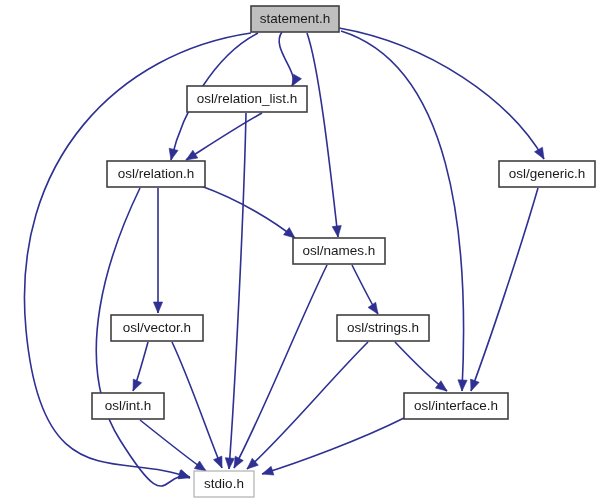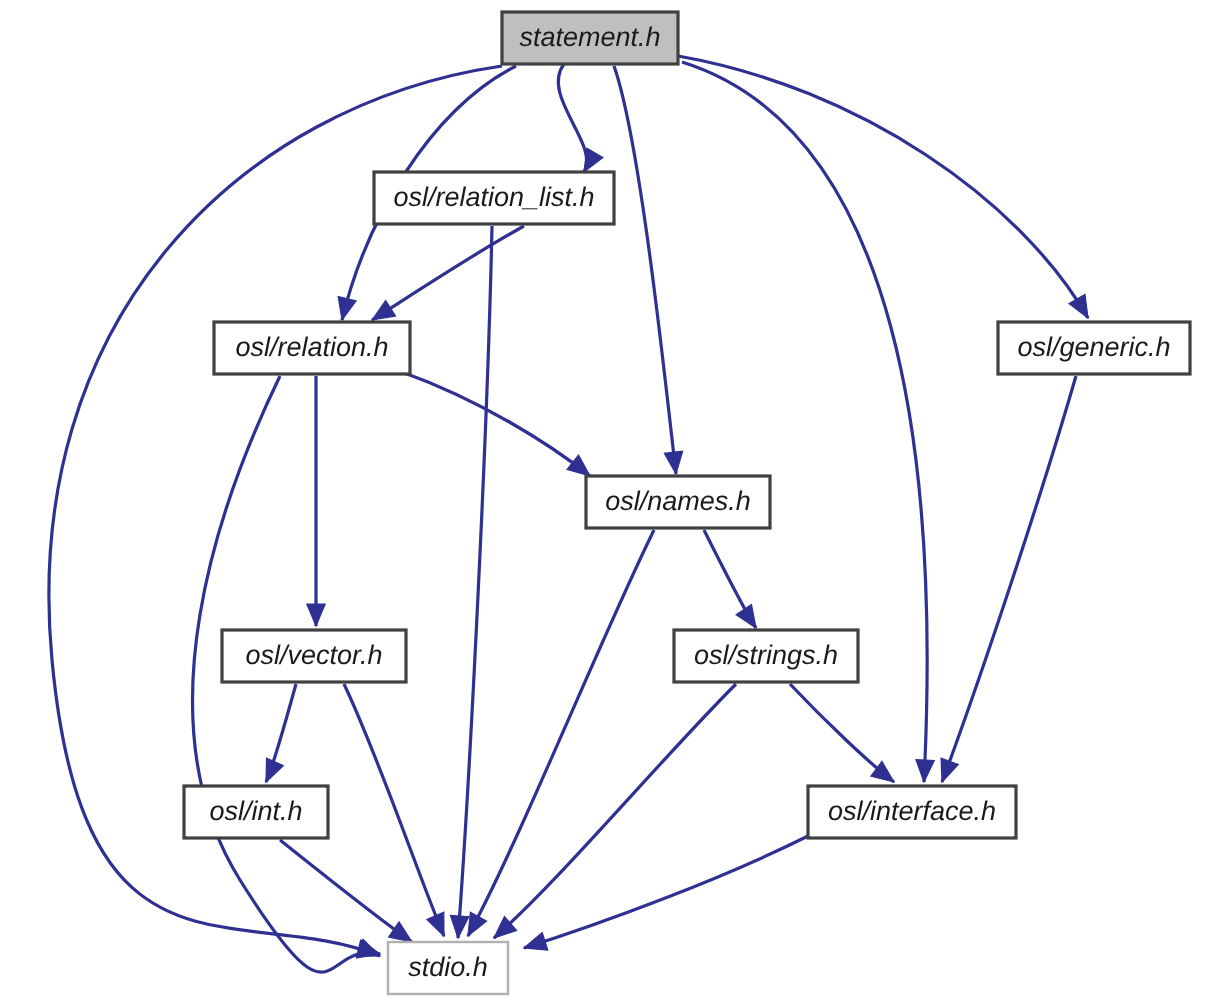--- a/index.html
+++ b/index.html
@@ -10,21 +10,20 @@
   body {
     width: 603px;
     height: 504px;
     font-family: "Liberation Sans", sans-serif;
     overflow: hidden;
   }
   #graph-root {
     position: relative;
     width: 603px;
     height: 504px;
-    font-style: italic;
   }
   svg#dep-graph {
     display: block;
     width: 603px;
     height: 504px;
   }
   .edge-path {
     fill: none;
     stroke: #2e3092;
     stroke-width: 1.6;

